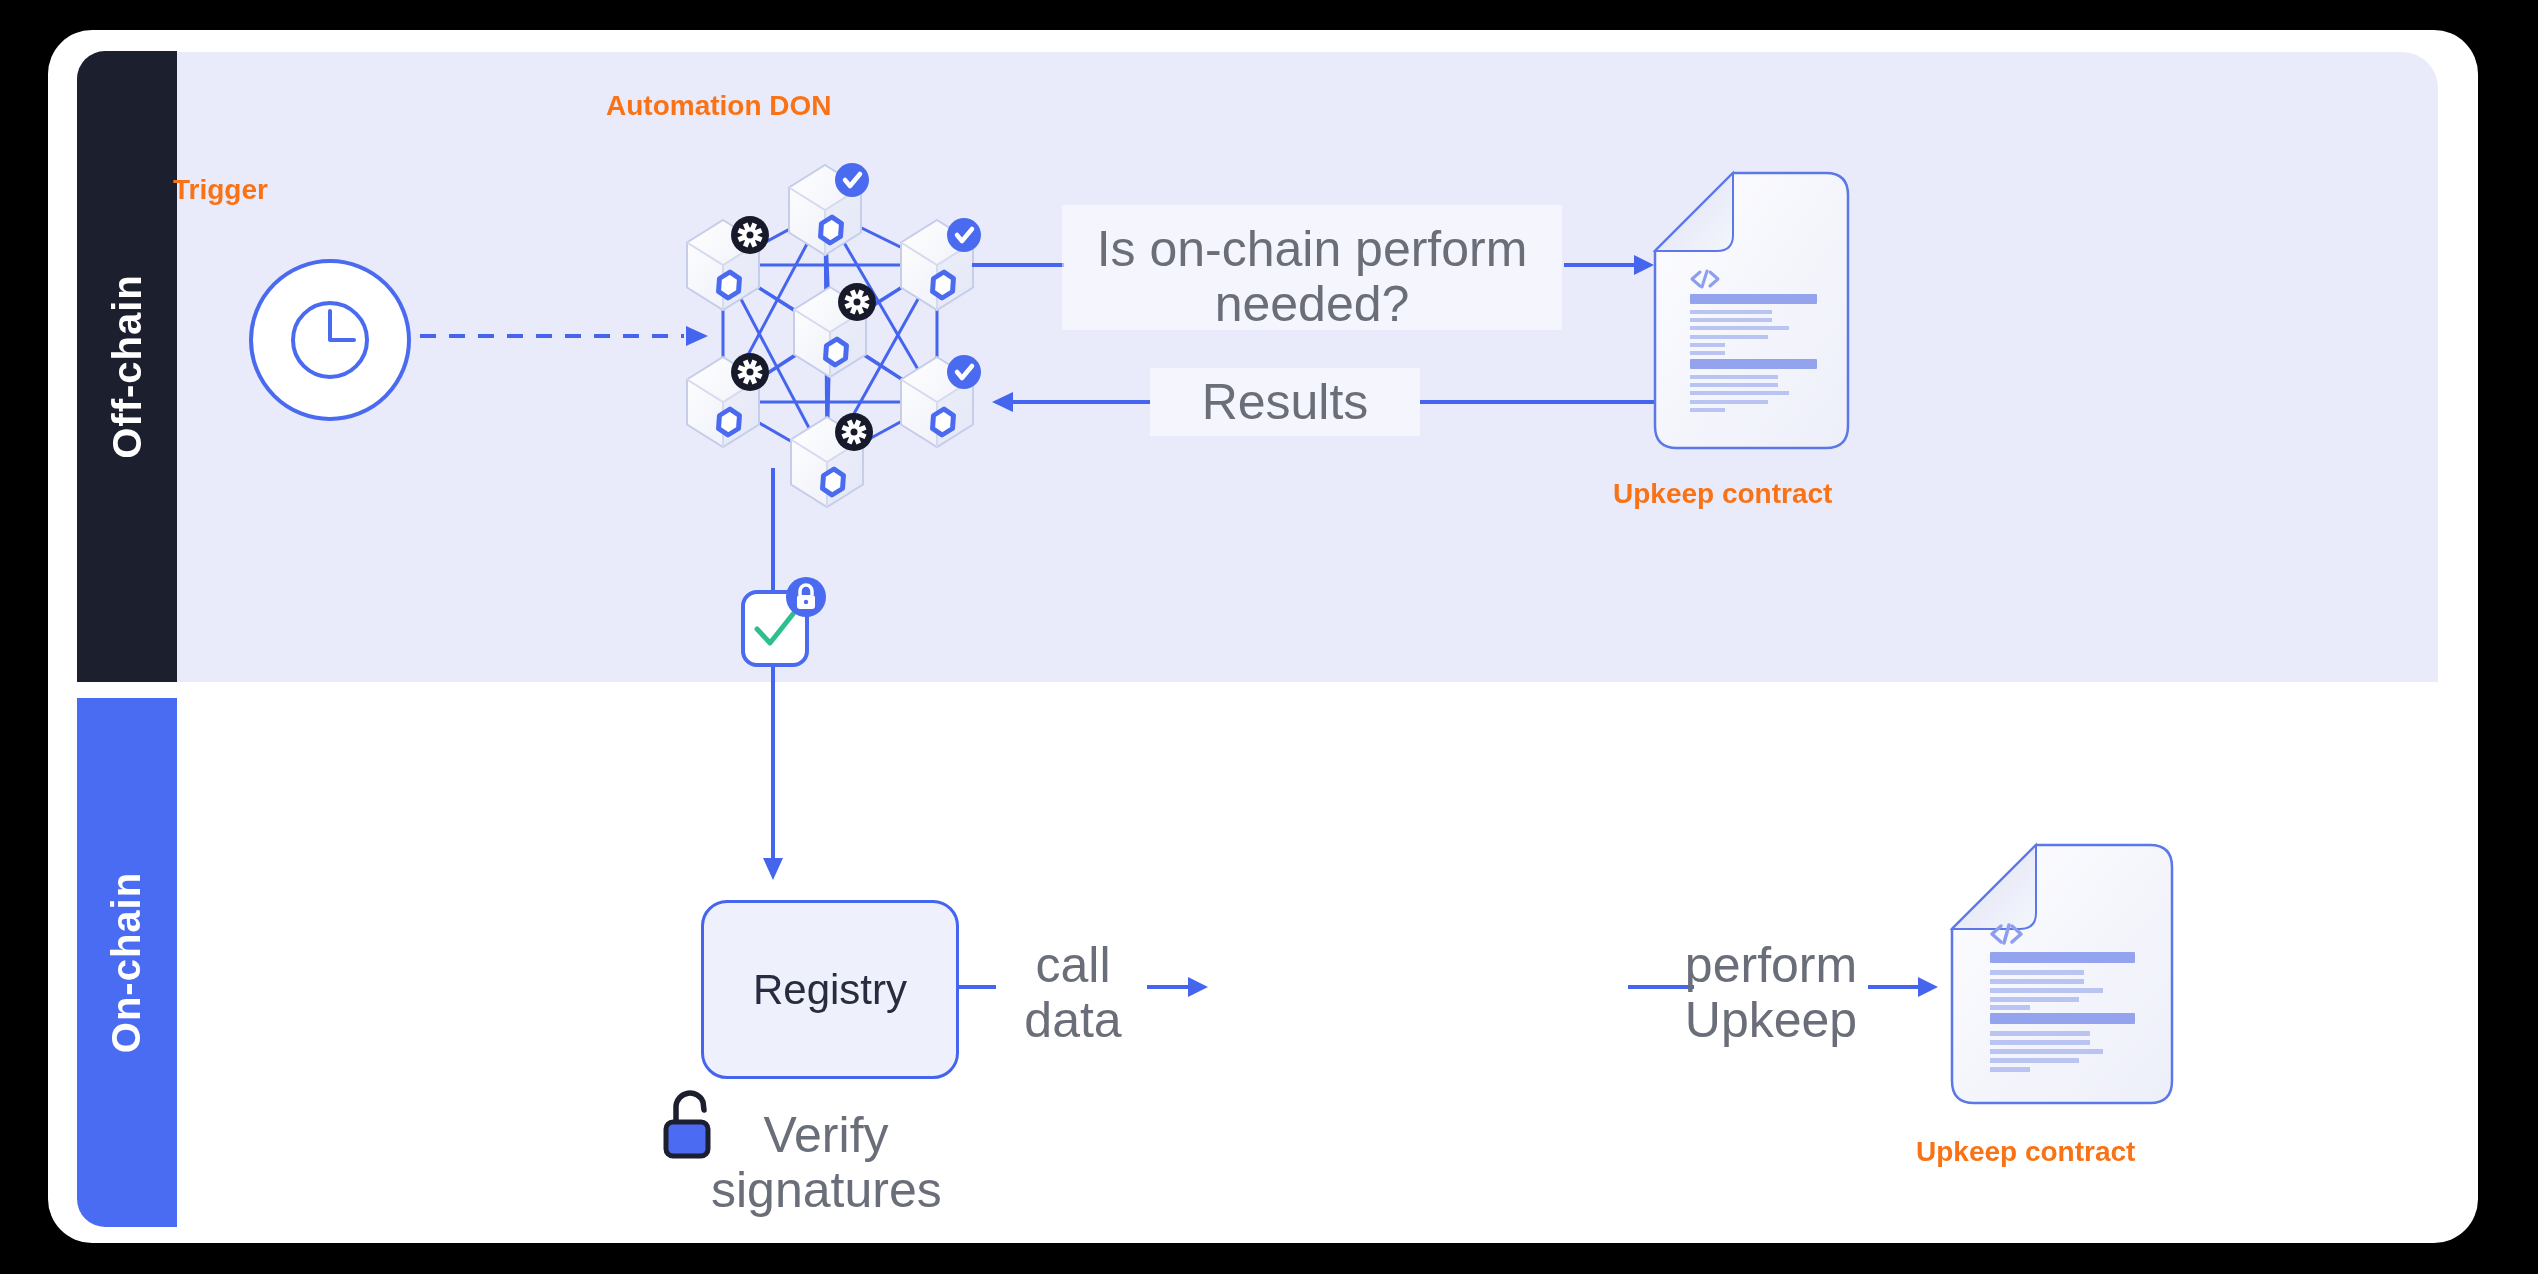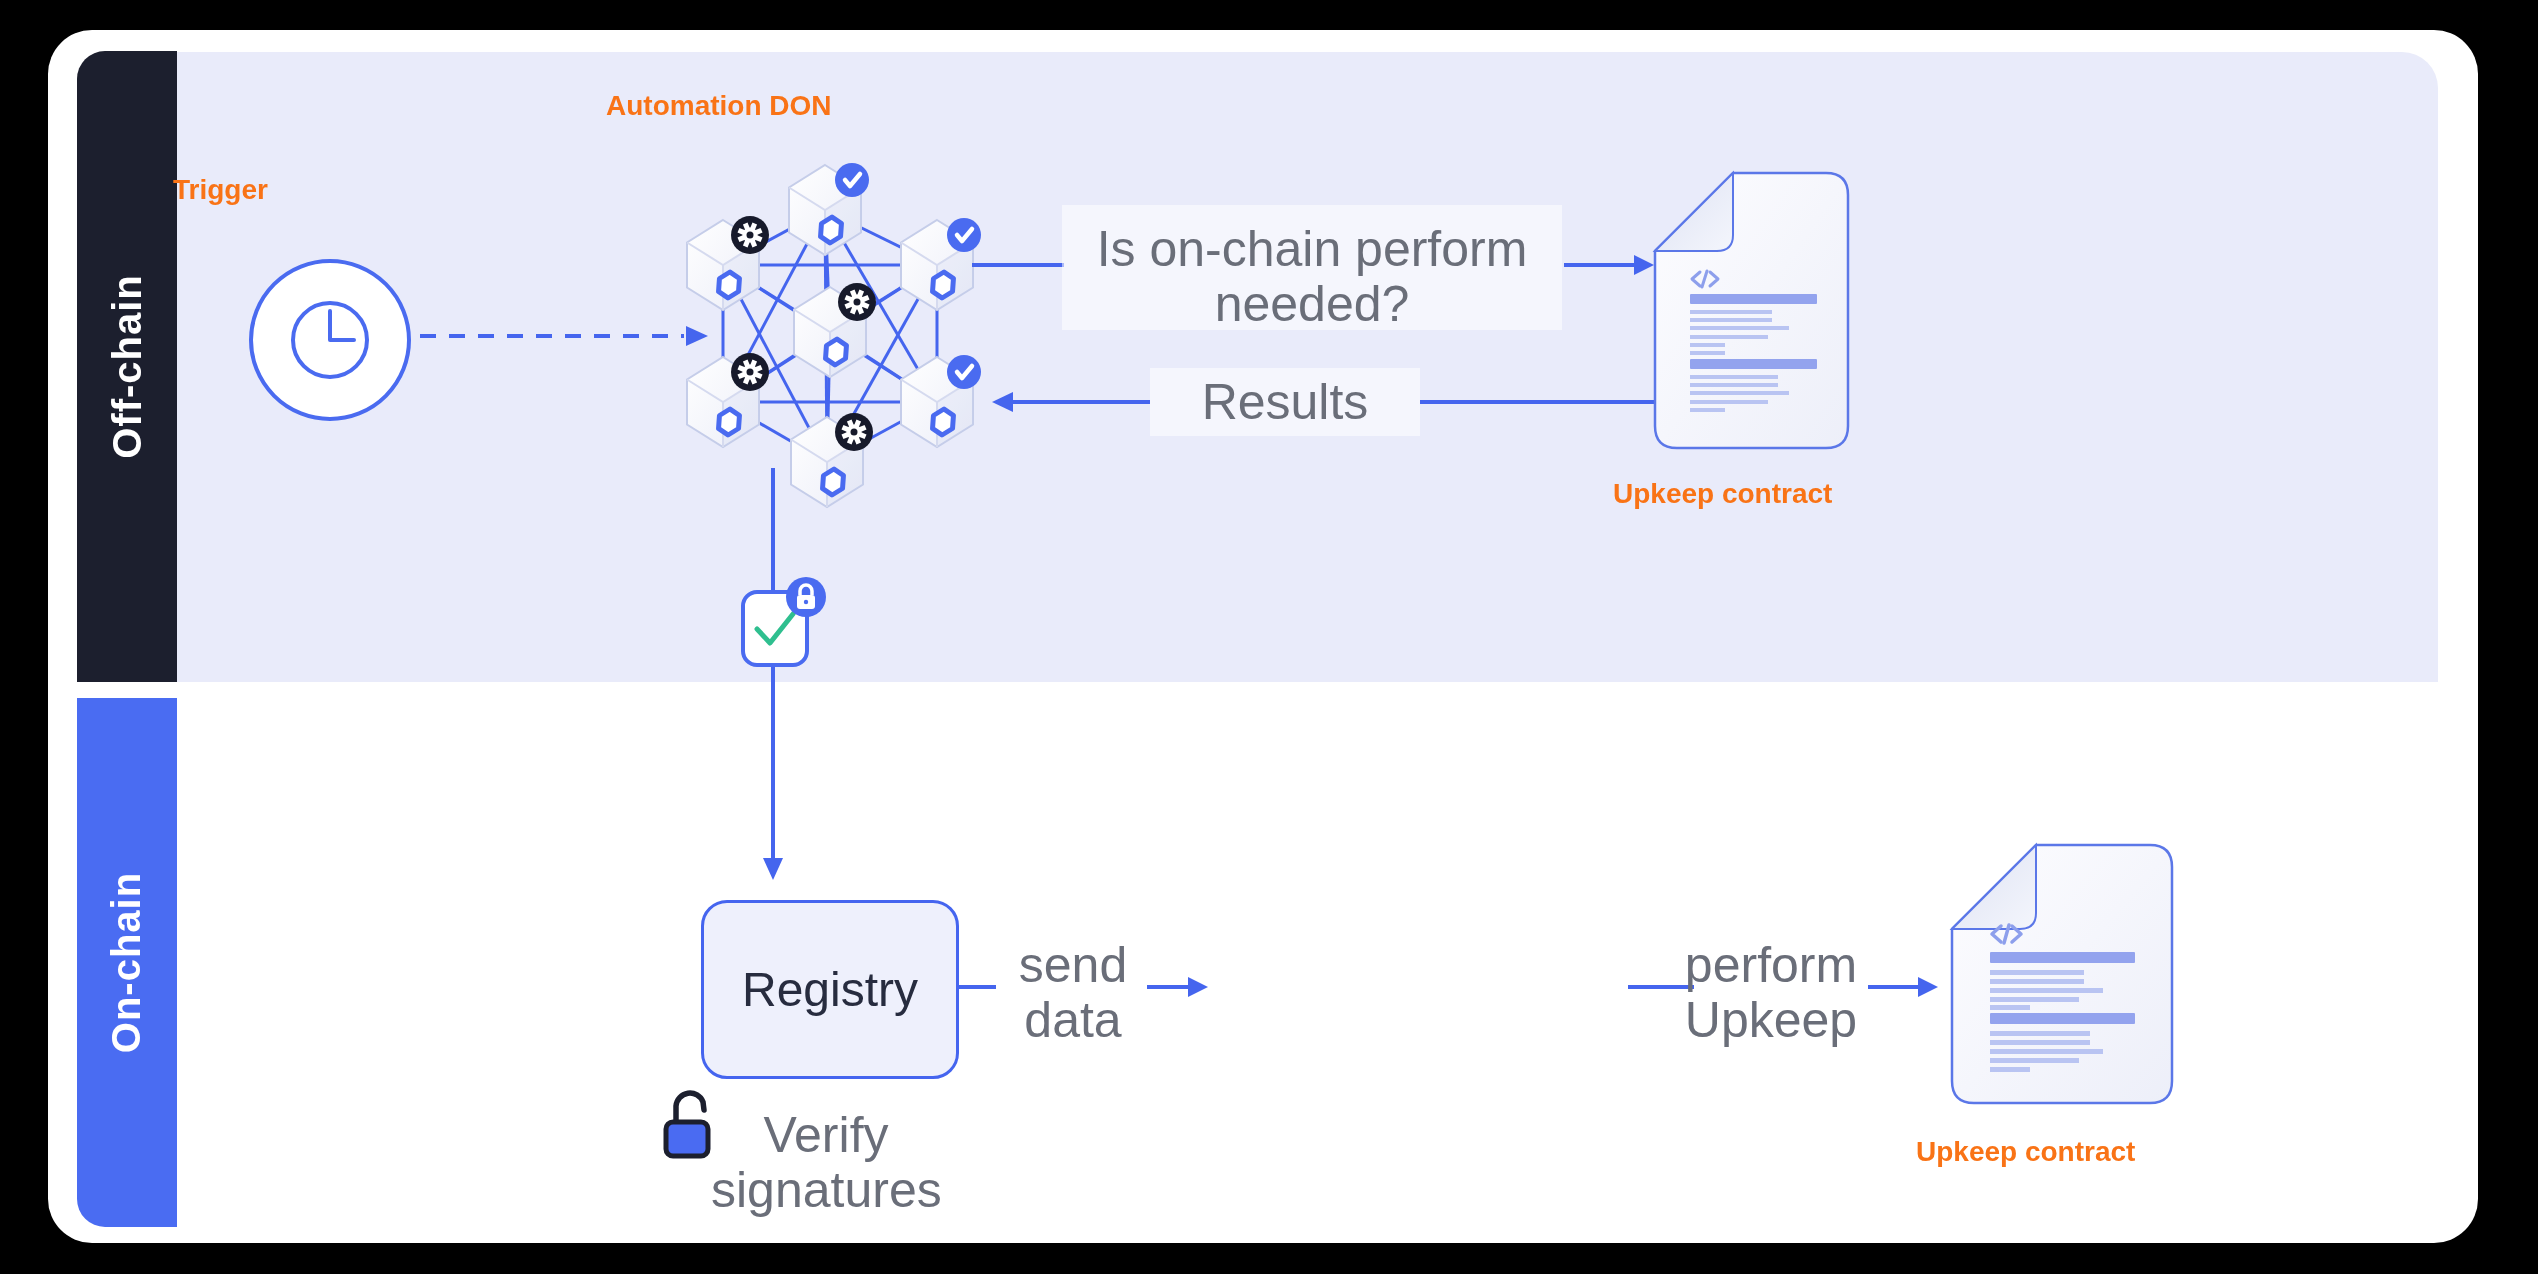--- a/index.html
+++ b/index.html
@@ -10,21 +10,21 @@
   .bar{position:absolute;left:77px;width:100px;display:flex;align-items:center;justify-content:center;}
   .bar-dark{top:51px;height:631px;background:#1c1f2e;border-radius:28px 0 0 0;}
   .bar-blue{top:698px;height:529px;background:#4a6cf2;border-radius:0 0 0 28px;}
   .vlabel{color:#fff;font-weight:bold;font-size:40px;letter-spacing:1px;transform:rotate(-90deg);white-space:nowrap;}
   svg.layer{position:absolute;left:0;top:0;width:2538px;height:1274px;}
   .txt{position:absolute;z-index:5;}
   .title{font-weight:bold;font-size:28px;color:#f97316;text-align:left;}
   .gray{font-size:50px;color:#6a6e79;text-align:center;line-height:55px;}
   .lightbox{position:absolute;background:rgba(255,255,255,0.55);z-index:3;}
   .node-box{position:absolute;z-index:4;background:#eef0fc;border:3px solid #4565ef;
-            display:flex;align-items:center;justify-content:center;font-size:48px;color:#272c3f;}
+            display:flex;align-items:center;justify-content:center;font-size:42px;color:#272c3f;}
   .box-registry{left:701px;top:900px;width:252px;height:173px;border-radius:26px;}
   .box-forwarder{left:1217px;top:898px;width:411px;height:175px;border-radius:28px;}
 </style>
 </head>
 <body>
 
 <div class="stage">
   <div class="card"></div>
   <div class="panel-offchain"></div>
 
@@ -298,17 +298,17 @@
 
   <div class="txt title" style="left:173px;top:174px;width:300px;">Trigger</div>
   <div class="txt title" style="left:606px;top:90px;width:500px;">Automation DON</div>
   <div class="txt gray" style="left:1062px;top:222px;width:500px;">Is on-chain perform needed?</div>
   <div class="txt gray" style="left:1150px;top:375px;width:270px;">Results</div>
   <div class="txt title" style="left:1613px;top:478px;width:300px;">Upkeep contract</div>
 
   <div class="node-box box-registry">
     <span>Registry</span>
   </div>
-  <div class="txt gray" style="left:1013px;top:938px;width:120px;">send data</div>
+  <div class="txt gray" style="left:1013px;top:938px;width:120px;">call data</div>
   <div class="txt gray" style="left:1681px;top:938px;width:180px;">perform Upkeep</div>
   <div class="txt title" style="left:1916px;top:1136px;width:300px;">Upkeep contract</div>
   <div class="txt gray" style="left:711px;top:1108px;width:230px;">Verify signatures</div>
 </div>
 
 </body></html>

